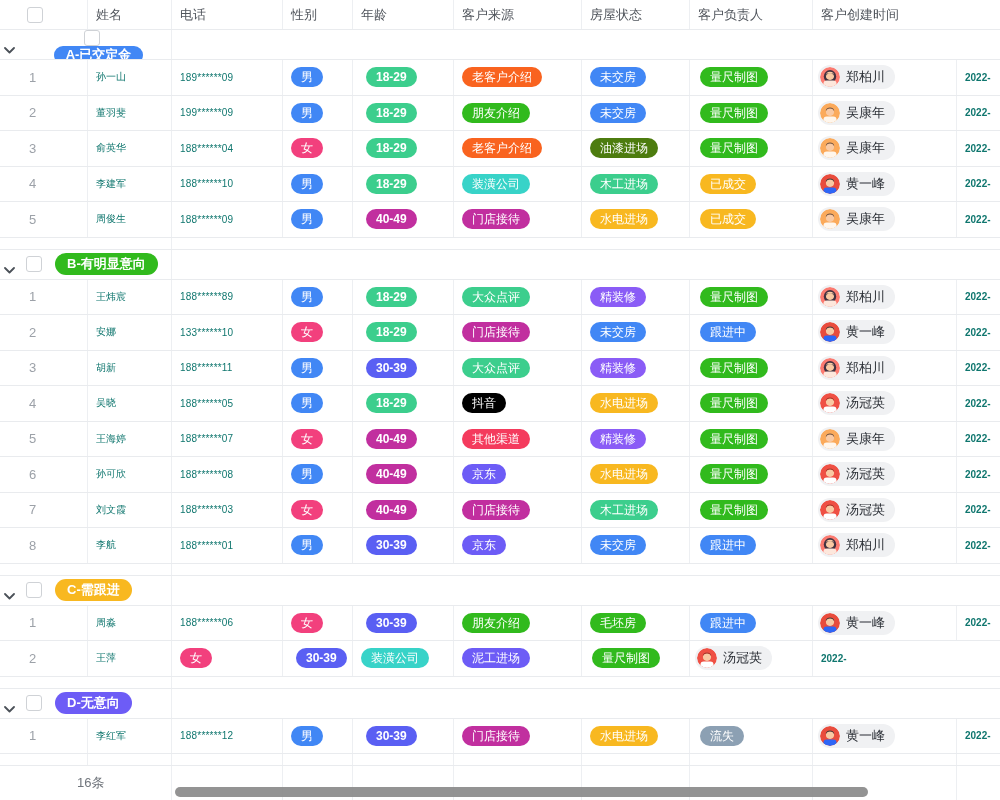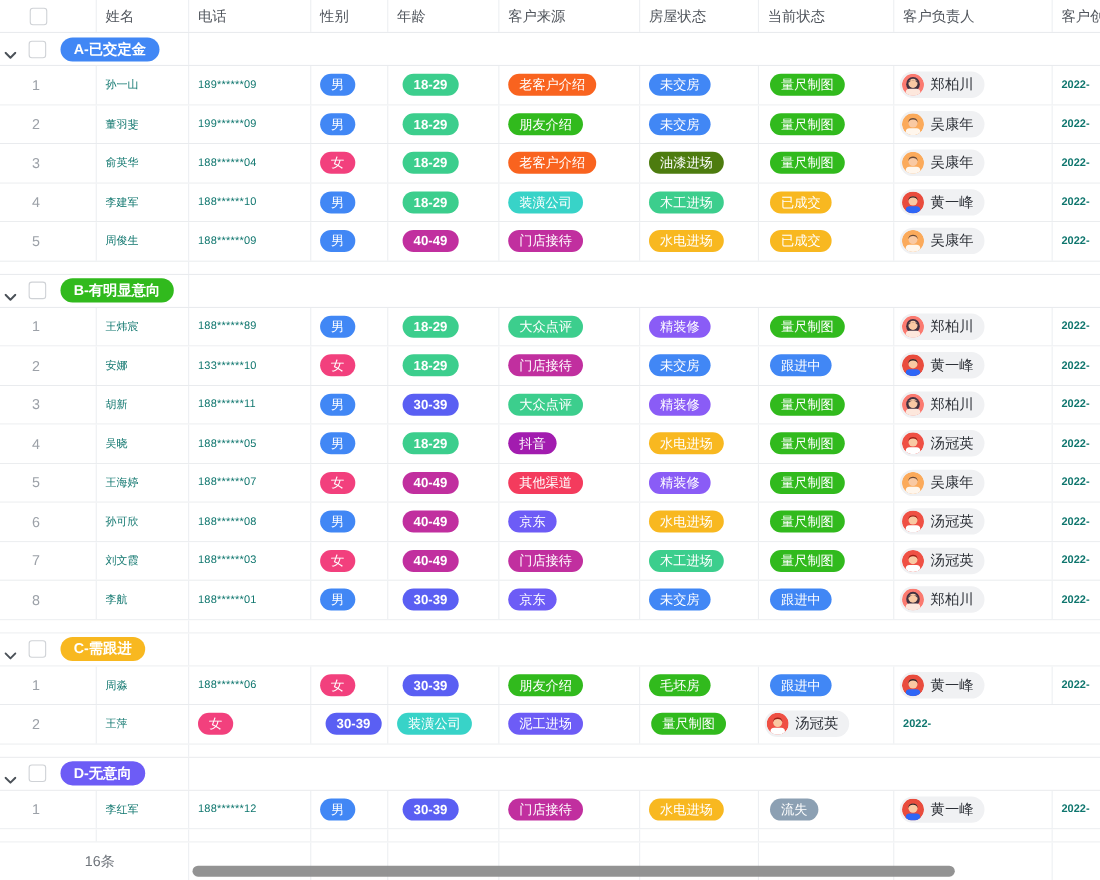--- a/index.html
+++ b/index.html
@@ -61,36 +61,33 @@
       <div class="cell">
         <span>年龄</span>
       </div>
       <div class="cell">
         <span>客户来源</span>
       </div>
       <div class="cell">
         <span>房屋状态</span>
       </div>
       <div class="cell">
-        <span>当前状态</span>
-      </div>
-      <div class="cell">
         <span>客户负责人</span>
       </div>
       <div class="cell nb">
         <span>客户创建时间</span>
       </div>
     </div>
     <div class="row grp">
       <div class="cell gutter nb">
         <svg width="11" height="7" viewBox="0 0 11 7" class="chev">
           <polyline points="1,1 5.5,5.5 10,1" fill="none" stroke="#4b5158" stroke-width="1.8" stroke-linecap="round" stroke-linejoin="round"></polyline>
         </svg>
       </div>
-      <div class="cell" style="grid-column: 2 / 4; padding-left: 10px;">
+      <div class="cell" style="grid-column: 2 / 4; padding-left: 10px; flex-direction: column;">
         <span class="cbx"></span>
         <span class="grp-pill" style="background: rgb(65, 135, 245);">A-已交定金</span>
       </div>
       <div class="cell nb" style="grid-column: 4 / 12;"></div>
     </div>
     <div class="row data">
       <div class="cell gutter nb"></div>
       <div class="cell">
         <span class="idx">1</span>
       </div>
@@ -503,21 +500,21 @@
       <div class="cell">
         <span class="txt phone">188******05</span>
       </div>
       <div class="cell">
         <span class="pill" style="background: rgb(65, 135, 245);">男</span>
       </div>
       <div class="cell" style="padding-left: 13px;">
         <span class="pill age" style="background: rgb(60, 206, 141);">18-29</span>
       </div>
       <div class="cell">
-        <span class="pill" style="background: #a21caf;">抖音</span>
+        <span class="pill" style="background: #000000;">抖音</span>
       </div>
       <div class="cell">
         <span class="pill" style="background: rgb(248, 184, 32);">水电进场</span>
       </div>
       <div class="cell" style="padding-left: 10px;">
         <span class="pill" style="background: rgb(49, 186, 29);">量尺制图</span>
       </div>
       <div class="cell" style="padding-left: 5px;">
         <span class="chip">
           <svg viewBox="0 0 20 20" class="avatar">

